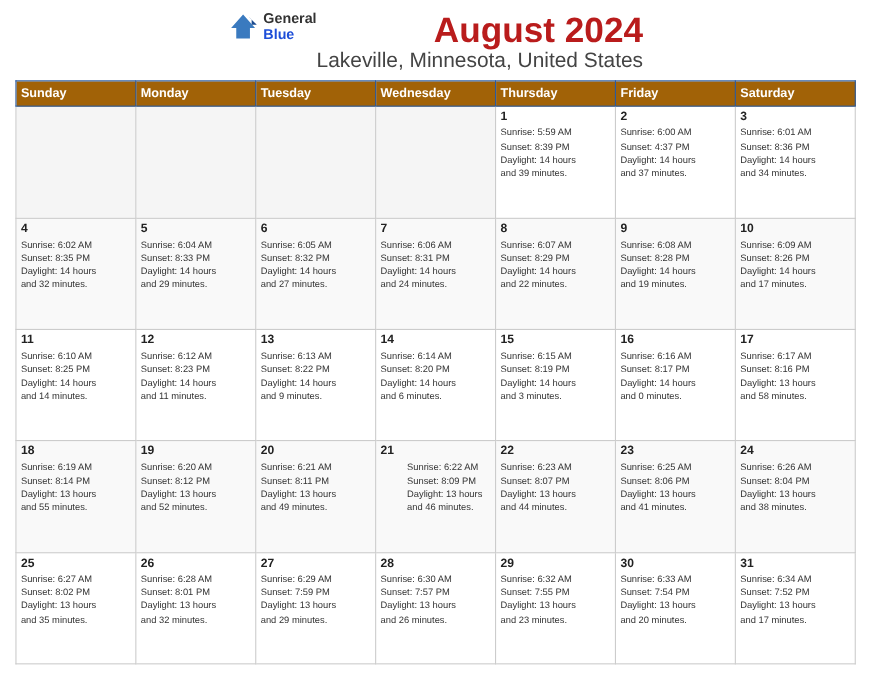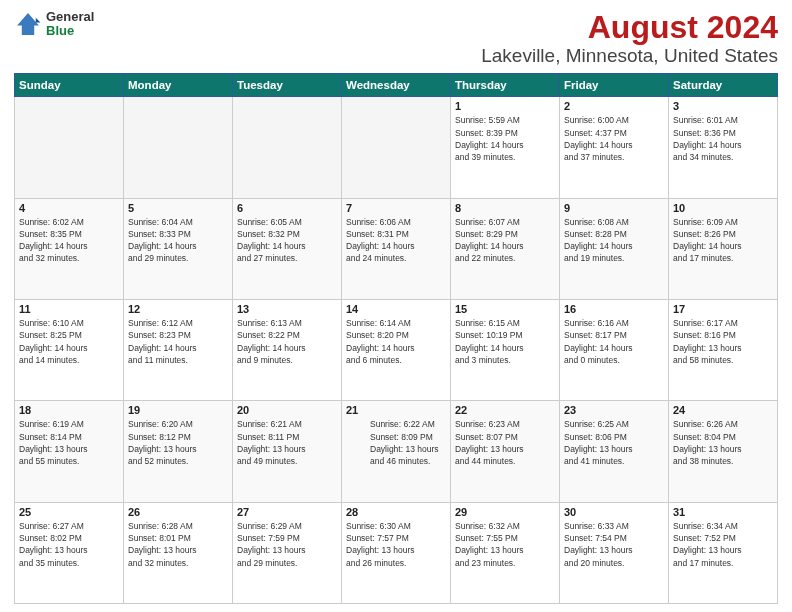--- a/index.html
+++ b/index.html
@@ -12,39 +12,39 @@
     }
     .page {
       width: 792px;
       height: 612px;
       padding: 10px 14px 8px 14px;
       display: flex;
       flex-direction: column;
     }
     .header {
       display: flex;
-      justify-content: space-between;
+      justify-content: center;
       align-items: flex-start;
       margin-bottom: 6px;
     }
     .logo {
       display: flex;
       align-items: center;
       gap: 4px;
     }
     .logo-text {
       display: flex;
       flex-direction: column;
       font-size: 13px;
       font-weight: bold;
       line-height: 1.1;
       color: #333;
     }
     .logo-text span:first-child { color: #333; }
-    .logo-text span:last-child { color: #15803d; }
+    .logo-text span:last-child { color: #1d4ed8; }
     .logo-icon {
       width: 28px;
       height: 28px;
     }
     .title-block {
       text-align: right;
     }
     .title-block h1 {
       font-size: 32px;
       font-weight: bold;
@@ -56,21 +56,21 @@
       font-weight: normal;
       color: #444;
     }
     .calendar {
       flex: 1;
       border-collapse: collapse;
       width: 100%;
       table-layout: fixed;
     }
     .calendar th {
-      background: #0f766e;
+      background: #a16207;
       color: #fff;
       font-size: 11.5px;
       font-weight: bold;
       padding: 5px 4px;
       border: 1px solid #2a5a9f;
       text-align: left;
     }
     .calendar td {
       border: 1px solid #ccc;
       vertical-align: top;
@@ -243,21 +243,21 @@
           <td>
             <span class="day-number">14</span>
             <div class="day-detail" style="white-space: pre-line;">Sunrise: 6:14 AM
 Sunset: 8:20 PM
 Daylight: 14 hours
 and 6 minutes.</div>
           </td>
           <td>
             <span class="day-number">15</span>
             <div class="day-detail" style="white-space: pre-line;">Sunrise: 6:15 AM
-Sunset: 10:19 PM
+Sunset: 8:19 PM
 Daylight: 14 hours
 and 3 minutes.</div>
           </td>
           <td>
             <span class="day-number">16</span>
             <div class="day-detail" style="white-space: pre-line;">Sunrise: 6:16 AM
 Sunset: 8:17 PM
 Daylight: 14 hours
 and 0 minutes.</div>
           </td>

